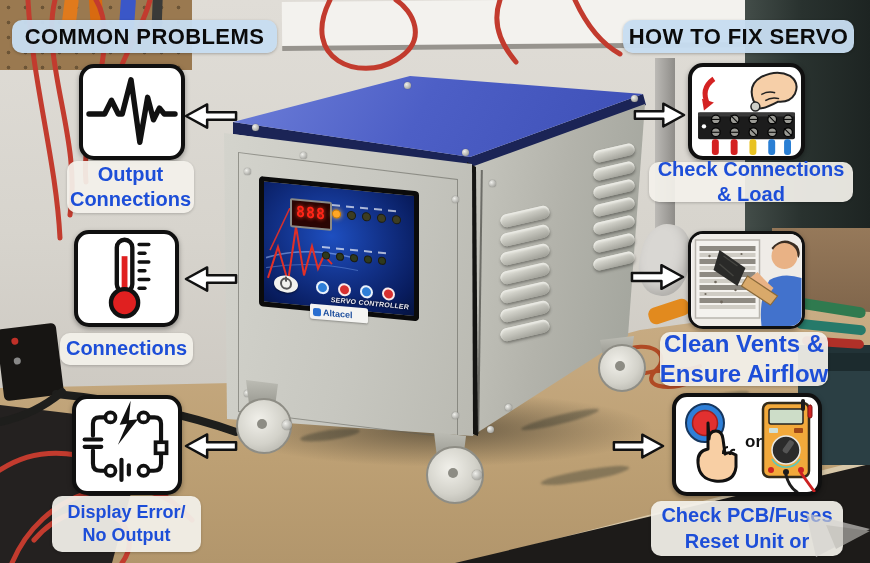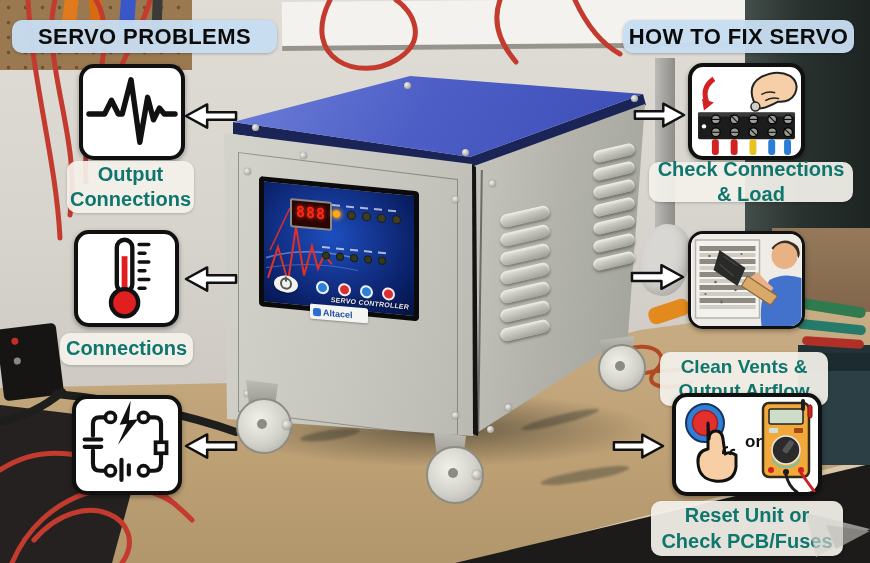--- a/index.html
+++ b/index.html
@@ -108,24 +108,24 @@
   .hub{width:10px;height:10px;border-radius:50%;background:#8d8c84;}
 
   
   .hdr{background:rgba(199,221,240,.96);border-radius:10px;display:flex;align-items:center;
         justify-content:center;font-weight:800;color:#0b0b0b;font-size:22px;letter-spacing:.4px;
         white-space:nowrap;box-shadow:0 1px 3px rgba(0,0,0,.25);}
   .icon-box{background:#fff;border:4px solid #101010;border-radius:15px;
         box-shadow:0 2px 5px rgba(0,0,0,.35);box-sizing:border-box;}
   .icon-box svg{display:block;width:100%;height:100%;}
   .lbl{background:rgba(243,241,235,.93);border-radius:10px;display:flex;flex-direction:column;
-        align-items:center;justify-content:center;font-weight:bold;color:#0f766e;line-height:1.26;
+        align-items:center;justify-content:center;font-weight:bold;color:#1d4ed8;line-height:1.26;
         text-align:center;box-shadow:0 1px 3px rgba(0,0,0,.2);}
   .lbl span{display:block;white-space:nowrap;}
-  .fs20{font-size:20px;} .fs19{font-size:19px;margin-top:20px;} .fs18{font-size:18px;}
+  .fs20{font-size:20px;} .fs19{font-size:24px;} .fs18{font-size:18px;}
   .arrow svg{display:block;}
   .orword{font-weight:800;font-size:17px;color:#111;}
   .watermark{opacity:.65;}
 </style>
 </head>
 <body>
 
 <div class="stage">
 
   <div class="abs wall"></div>
@@ -283,21 +283,21 @@
 
   <div class="abs bracket" style="left:432px;top:432px;width:36px;height:36px;clip-path:polygon(2px 0,34px 4px,30px 36px,6px 34px);"></div>
   <div class="abs wheel" style="left:426px;top:446px;width:54px;height:54px;"></div>
   <div class="abs hub" style="left:448px;top:468px;"></div>
   <div class="abs screw" style="left:472px;top:470px;width:10px;height:10px;"></div>
 
   <div class="abs bracket" style="left:600px;top:336px;width:34px;height:26px;clip-path:polygon(0 4px,34px 0,30px 26px,4px 26px);"></div>
   <div class="abs wheel" style="left:598px;top:344px;width:44px;height:44px;"></div>
   <div class="abs hub" style="left:615px;top:361px;"></div>
 
-  <div class="abs hdr" style="left:12px;top:20px;width:265px;height:33px;">SERVO PROBLEMS</div>
+  <div class="abs hdr" style="left:12px;top:20px;width:265px;height:33px;">COMMON PROBLEMS</div>
   <div class="abs hdr" style="left:623px;top:20px;width:231px;height:33px;">HOW TO FIX SERVO</div>
 
   <div class="abs icon-box" style="left:79px;top:64px;width:106px;height:96px;">
     <svg viewBox="0 0 100 90">
       <path d="M6 47 H22 L29 33 L36 47 H40 L49 12 L58 76 L66 30 L72 53 L78 41 L83 47 H94" fill="none" stroke="#111" stroke-width="5.5" stroke-linejoin="round" stroke-linecap="round"></path>
     </svg>
   </div>
   <div class="abs arrow" style="left:184px;top:101px;">
     <svg width="54" height="30" viewBox="0 0 56 30" style="transform:scaleX(-1);">
       <polygon points="2,11 32,11 32,3 54,15 32,27 32,19 2,19" fill="#fff" stroke="#111" stroke-width="2.6" stroke-linejoin="round"></polygon>
@@ -350,20 +350,24 @@
       <circle cx="68" cy="20" r="5.5" fill="#fff" stroke="#111" stroke-width="4"></circle>
       <circle cx="32" cy="78" r="5.5" fill="#fff" stroke="#111" stroke-width="4"></circle>
       <circle cx="68" cy="78" r="5.5" fill="#fff" stroke="#111" stroke-width="4"></circle>
       <path d="M54 2 L42 28 L50 27 L40 50 L62 22 L52 23 Z" fill="#111"></path>
     </svg>
   </div>
   <div class="abs arrow" style="left:184px;top:431px;">
     <svg width="54" height="30" viewBox="0 0 56 30" style="transform:scaleX(-1);">
       <polygon points="2,11 32,11 32,3 54,15 32,27 32,19 2,19" fill="#fff" stroke="#111" stroke-width="2.6" stroke-linejoin="round"></polygon>
     </svg>
+  </div>
+  <div class="abs lbl fs18" style="left:52px;top:496px;width:149px;height:56px;">
+    <span>Display Error/</span>
+    <span>No Output</span>
   </div>
 
   <div class="abs arrow" style="left:633px;top:100px;">
     <svg width="53" height="30" viewBox="0 0 56 30">
       <polygon points="2,11 32,11 32,3 54,15 32,27 32,19 2,19" fill="#fff" stroke="#111" stroke-width="2.6" stroke-linejoin="round"></polygon>
     </svg>
   </div>
   <div class="abs icon-box" style="left:688px;top:63px;width:117px;height:97px;">
     <svg viewBox="0 0 110 90">
       <path d="M62 34 Q56 18 70 10 Q86 2 99 9 Q109 16 104 27 Q99 36 87 35 Q74 42 68 42 Z" fill="#f6cfa8" stroke="#222" stroke-width="2"></path>
@@ -447,21 +451,21 @@
       <circle cx="93" cy="22" r="13" fill="#e9b285"></circle>
       <path d="M78 46 Q92 38 110 44 L110 92 L70 92 Q67 64 78 46 Z" fill="#4272cc"></path>
       <path d="M76 62 Q64 53 57 45 L66 38 Q75 48 82 54 Z" fill="#e9b285"></path>
       <path d="M56 42 L86 62 L79 71 L50 52 Z" fill="#d9a96a" stroke="#8a6a3a" stroke-width="1.2"></path>
       <polygon points="28,16 54,34 46,52 22,36" fill="#2a2a28"></polygon>
       <path d="M32 22 L46 32 M28 30 L42 42" stroke="#454540" stroke-width="1.4"></path>
     </svg>
   </div>
   <div class="abs lbl fs19" style="left:660px;top:332px;width:168px;height:54px;">
     <span>Clean Vents &amp;</span>
-    <span>Output Airflow</span>
+    <span>Ensure Airflow</span>
   </div>
 
   <div class="abs arrow" style="left:612px;top:431px;">
     <svg width="53" height="30" viewBox="0 0 56 30">
       <polygon points="2,11 32,11 32,3 54,15 32,27 32,19 2,19" fill="#fff" stroke="#111" stroke-width="2.6" stroke-linejoin="round"></polygon>
     </svg>
   </div>
   <div class="abs icon-box" style="left:672px;top:393px;width:150px;height:103px;">
     <svg viewBox="0 0 140 95">
       <circle cx="28" cy="26" r="19" fill="#2e7fd8" stroke="#16365e" stroke-width="2"></circle>
@@ -483,22 +487,22 @@
       <g stroke-linecap="round" fill="none">
         <path d="M124 76 Q134 90 137 94" stroke="#cc2222" stroke-width="3"></path>
         <path d="M109 78 Q112 90 120 95" stroke="#1c1c1c" stroke-width="3"></path>
         <rect x="131" y="8" width="4" height="13" rx="2" fill="#cc2222" stroke="#801414" stroke-width="1"></rect>
         <rect x="124" y="2" width="4" height="12" rx="2" fill="#1c1c1c"></rect>
       </g>
     </svg>
   </div>
   <span class="abs orword" style="left:745px;top:432px;">or</span>
   <div class="abs lbl fs20" style="left:651px;top:501px;width:192px;height:55px;">
+    <span>Check PCB/Fuses</span>
     <span>Reset Unit or</span>
-    <span>Check PCB/Fuses</span>
   </div>
 
   <svg class="abs watermark" style="left:800px;top:505px;" width="70" height="55">
     <polygon points="6,8 70,24 16,52" fill="#d6d4d0"></polygon>
     <polygon points="26,20 70,26 36,44" fill="#bdbbb6"></polygon>
   </svg>
 
 </div>
 
 </body></html>

